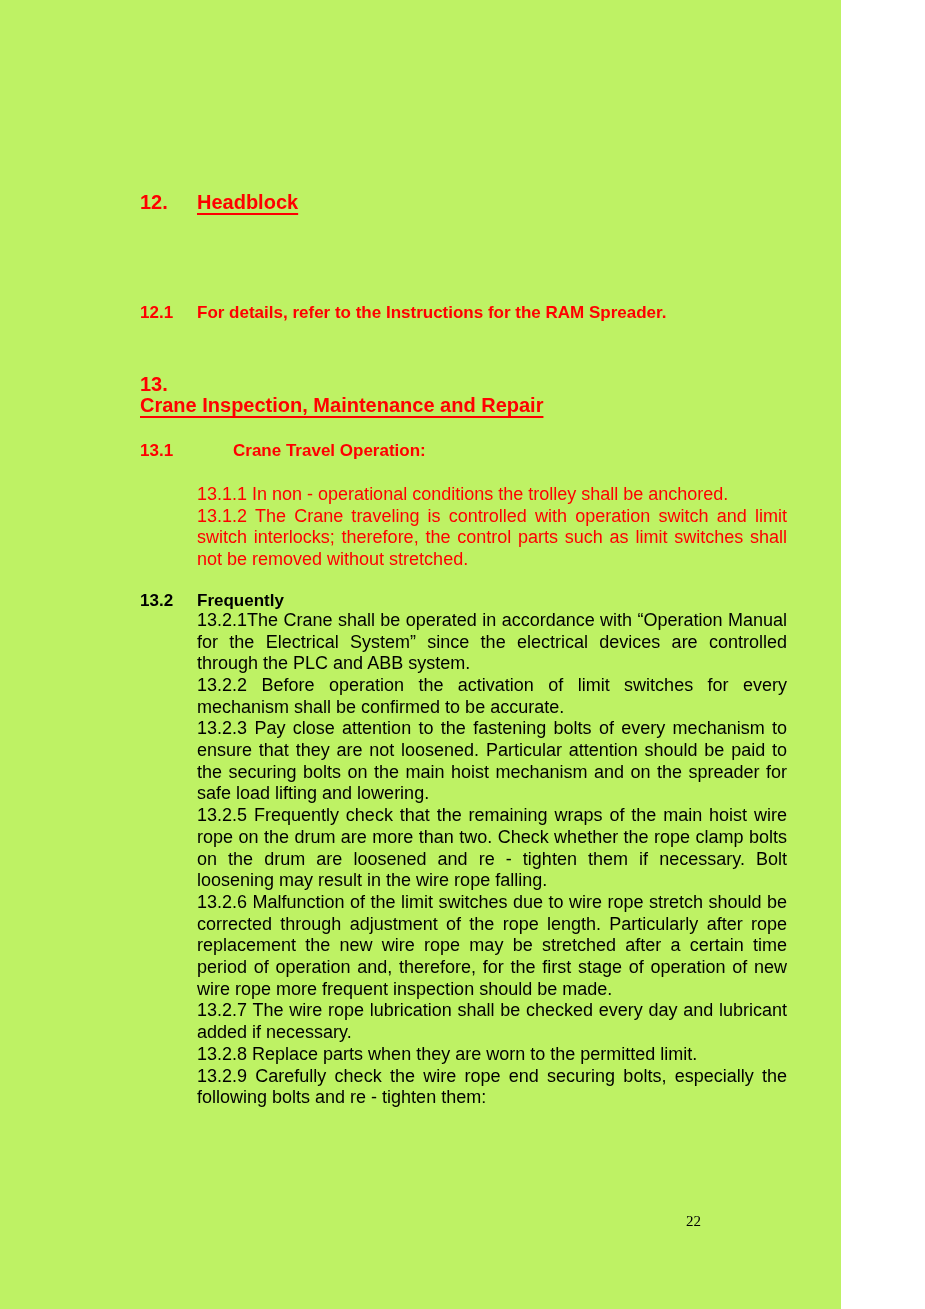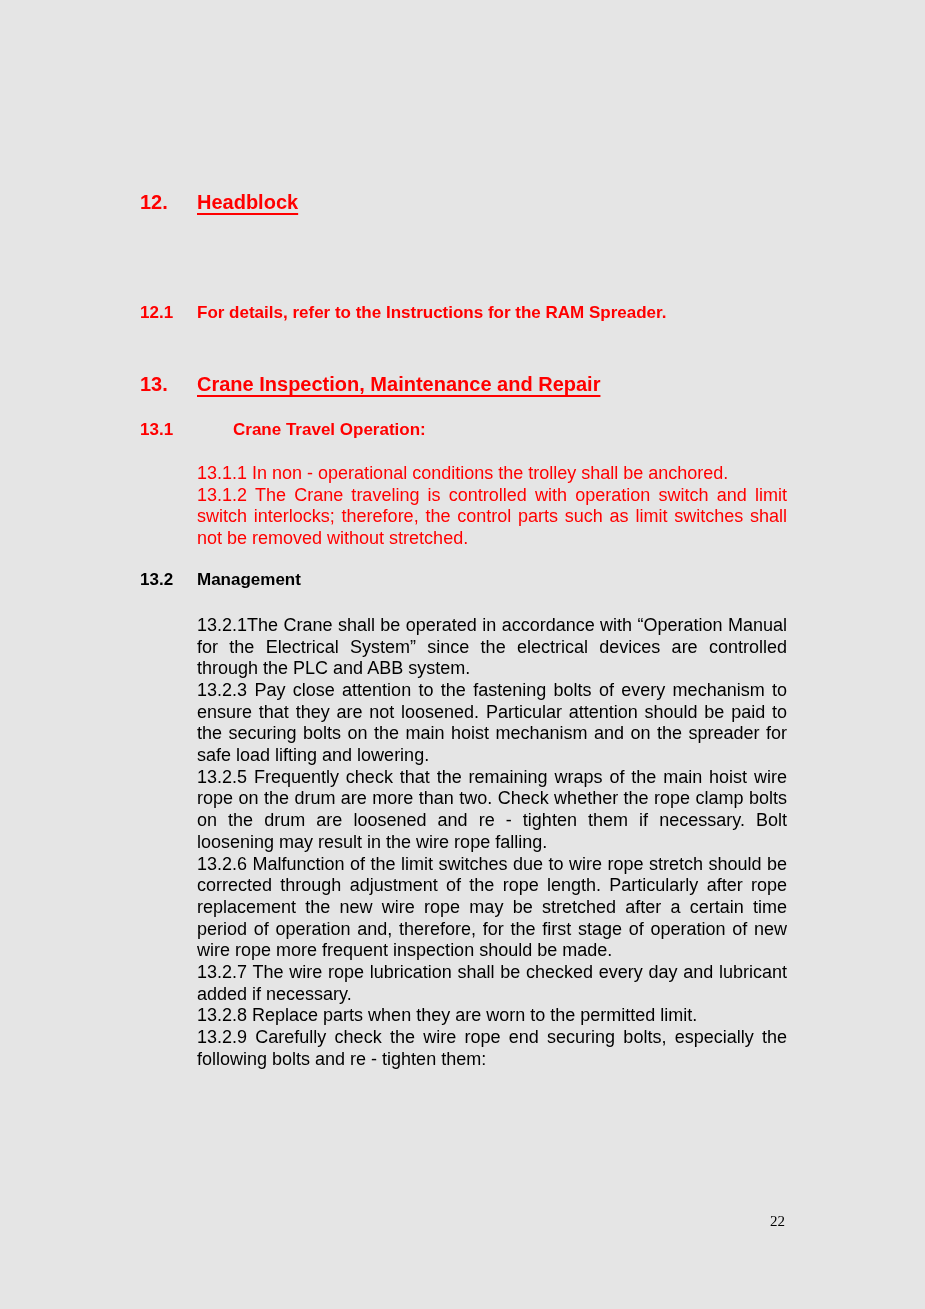--- a/index.html
+++ b/index.html
@@ -1,20 +1,20 @@
 <!DOCTYPE html>
 <html><head>
 <meta charset="utf-8">
 <style>
   html, body { margin: 0; padding: 0; background: #ffffff; }
   .page {
     position: relative;
-    width: 925px;
+    width: 841px;
     height: 1309px;
-    background: #e5e5e5;
+    background: #bef264;
     box-sizing: border-box;
     padding: 192px 138px 0 140px;
     font-family: "Liberation Sans", sans-serif;
     color: #000000;
     overflow: hidden;
   }
   .heading1 {
     display: flex;
     color: #ff0000;
     font-size: 20px;
@@ -36,23 +36,23 @@
   }
   .para-block {
     margin-left: 57px;
     width: 590px;
     font-size: 18px;
     line-height: 21.7px;
     text-align: justify;
   }
   .para-block p { margin: 0; }
   .red-block { color: #ff0000; margin-top: 24px; }
-  .black-block { color: #000000; margin-top: 26px; }
+  .black-block { color: #000000; }
   #sec12-1 { margin-top: 91px; }
-  #sec13 { margin-top: 52px; }
+  #sec13 { margin-top: 52px; flex-direction: column; }
   #sec13-1 { margin-top: 26px; gap: 36px; }
   #sec13-2 { margin-top: 21px; }
   .page-number {
     position: absolute;
     top: 1211px;
     right: 140px;
     font-family: "Liberation Serif", serif;
     font-size: 15px;
     line-height: 20px;
     color: #000000;
@@ -84,25 +84,26 @@
     <span>Crane Travel Operation:</span>
   </div>
 
   <div class="para-block red-block">
     <p>13.1.1 In non - operational conditions the trolley shall be anchored.</p>
     <p>13.1.2 The Crane traveling is controlled with operation switch and limit switch interlocks; therefore, the control parts such as limit switches shall not be removed without stretched.</p>
   </div>
 
   <div class="heading2" id="sec13-2">
     <span class="sec-num">13.2</span>
-    <span>Management</span>
+    <span>Frequently</span>
   </div>
 
   <div class="para-block black-block">
     <p>13.2.1The Crane shall be operated in accordance with “Operation Manual for the Electrical System” since the electrical devices are controlled through the PLC and ABB system.</p>
+    <p>13.2.2 Before operation the activation of limit switches for every mechanism shall be confirmed to be accurate.</p>
     <p>13.2.3 Pay close attention to the fastening bolts of every mechanism to ensure that they are not loosened. Particular attention should be paid to the securing bolts on the main hoist mechanism and on the spreader for safe load lifting and lowering.</p>
     <p>13.2.5 Frequently check that the remaining wraps of the main hoist wire rope on the drum are more than two.  Check whether the rope clamp bolts on the drum are loosened and re - tighten them if necessary. Bolt loosening may result in the wire rope falling.</p>
     <p>13.2.6 Malfunction of the limit switches due to wire rope stretch should be corrected through adjustment of the rope length. Particularly after rope replacement the new wire rope may be stretched after a certain time period of operation and, therefore, for the first stage of operation of new wire rope more frequent inspection should be made.</p>
     <p>13.2.7 The wire rope lubrication shall be checked every day and lubricant added if necessary.</p>
     <p>13.2.8 Replace parts when they are worn to the permitted limit.</p>
     <p>13.2.9 Carefully check the wire rope end securing bolts, especially the following bolts and re - tighten them:</p>
   </div>
 
   <div class="page-number">22</div>
 

